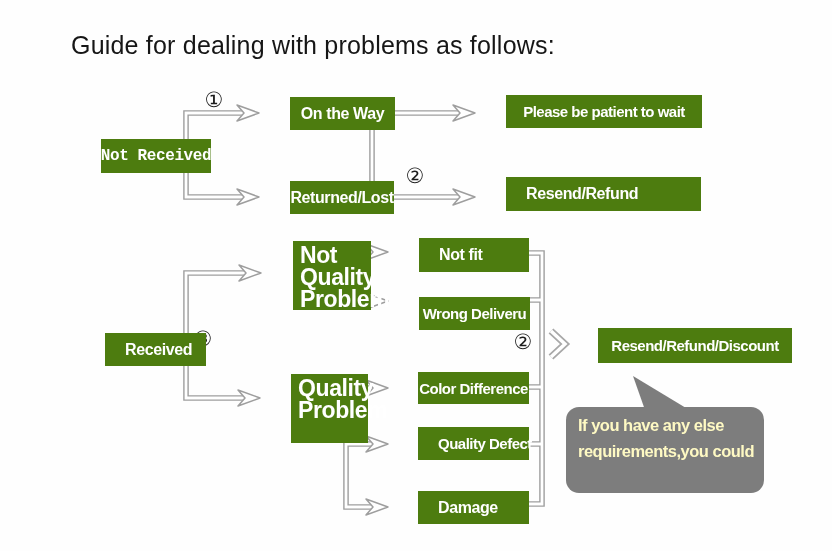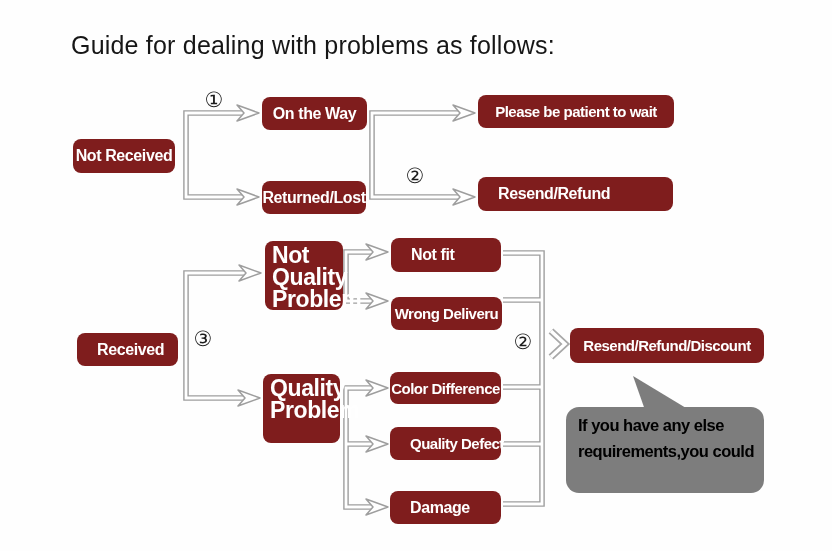--- a/index.html
+++ b/index.html
@@ -6,38 +6,38 @@
   .canvas {
     position:relative; width:832px; height:551px; background:#fefefe;
     font-family:"Liberation Sans", sans-serif; overflow:hidden;
   }
   .title {
     position:absolute; left:71px; top:31px;
     font-size:25px; color:#161616; letter-spacing:0.2px;
   }
   svg.layer { position:absolute; left:0; top:0; }
   .node {
-    position:absolute; background:#7f1d1d; border-radius:8px;
+    position:absolute; background:#4d7c0f; border-radius:0;
     color:#ffffff; font-weight:bold; font-size:16px; letter-spacing:-0.4px;
     display:flex; align-items:center; justify-content:center;
-    white-space:nowrap; box-sizing:border-box;
+    white-space:nowrap; box-sizing:border-box;margin-left:28px;
   }
   .node.align-left { justify-content:flex-start; padding-left:20px; }
   .node.multi {
     flex-direction:column; align-items:flex-start; justify-content:flex-start;
     padding:3px 0 0 7px; line-height:22px; font-size:23px;
   }
   .node.small-text { font-size:15px; letter-spacing:-0.5px; }
   .step {
     position:absolute; font-size:21px; color:#1c1c1c;
     transform:translate(-50%,-50%); font-weight:normal;
   }
   .bubble {
     position:absolute; left:566px; top:407px; width:198px; height:86px;
-    background:#7d7d7d; border-radius:13px; color:#000000;
+    background:#7d7d7d; border-radius:13px; color:#fef9c3;
     font-weight:bold; font-size:16.5px; letter-spacing:-0.5px;
     line-height:26px; padding:5px 0 0 12px; box-sizing:border-box;
   }
   .bubble span { display:block; }
 </style>
 </head>
 <body>
 
 <div class="canvas">
 
@@ -73,21 +73,21 @@
     <polygon points="633,376 686,408 645,410" fill="#7d7d7d"></polygon>
   </svg>
 
   <div class="title">Guide for dealing with problems as follows:</div>
 
   <div class="step" style="left:214px; top:100px;">①</div>
   <div class="step" style="left:415px; top:176px;">②</div>
   <div class="step" style="left:203px; top:339px;">③</div>
   <div class="step" style="left:523px; top:342px;">②</div>
 
-  <div class="node" style="left:73px; top:139px; width:102px; height:34px;">Not Received</div>
+  <div class="node" style="left:73px; top:139px; width:110px; height:34px;font-family:Liberation Mono, monospace;">Not Received</div>
   <div class="node" style="left:262px; top:97px; width:105px; height:33px;">On the Way</div>
   <div class="node" style="left:262px; top:181px; width:104px; height:33px;">Returned/Lost</div>
   <div class="node small-text" style="left:478px; top:95px; width:196px; height:33px;">Please be patient to wait</div>
   <div class="node align-left" style="left:478px; top:177px; width:195px; height:34px;">Resend/Refund</div>
 
   <div class="node multi" style="left:265px; top:241px; width:78px; height:69px;">
     <span>Not</span>
     <span>Quality</span>
     <span>Problem</span>
   </div>

